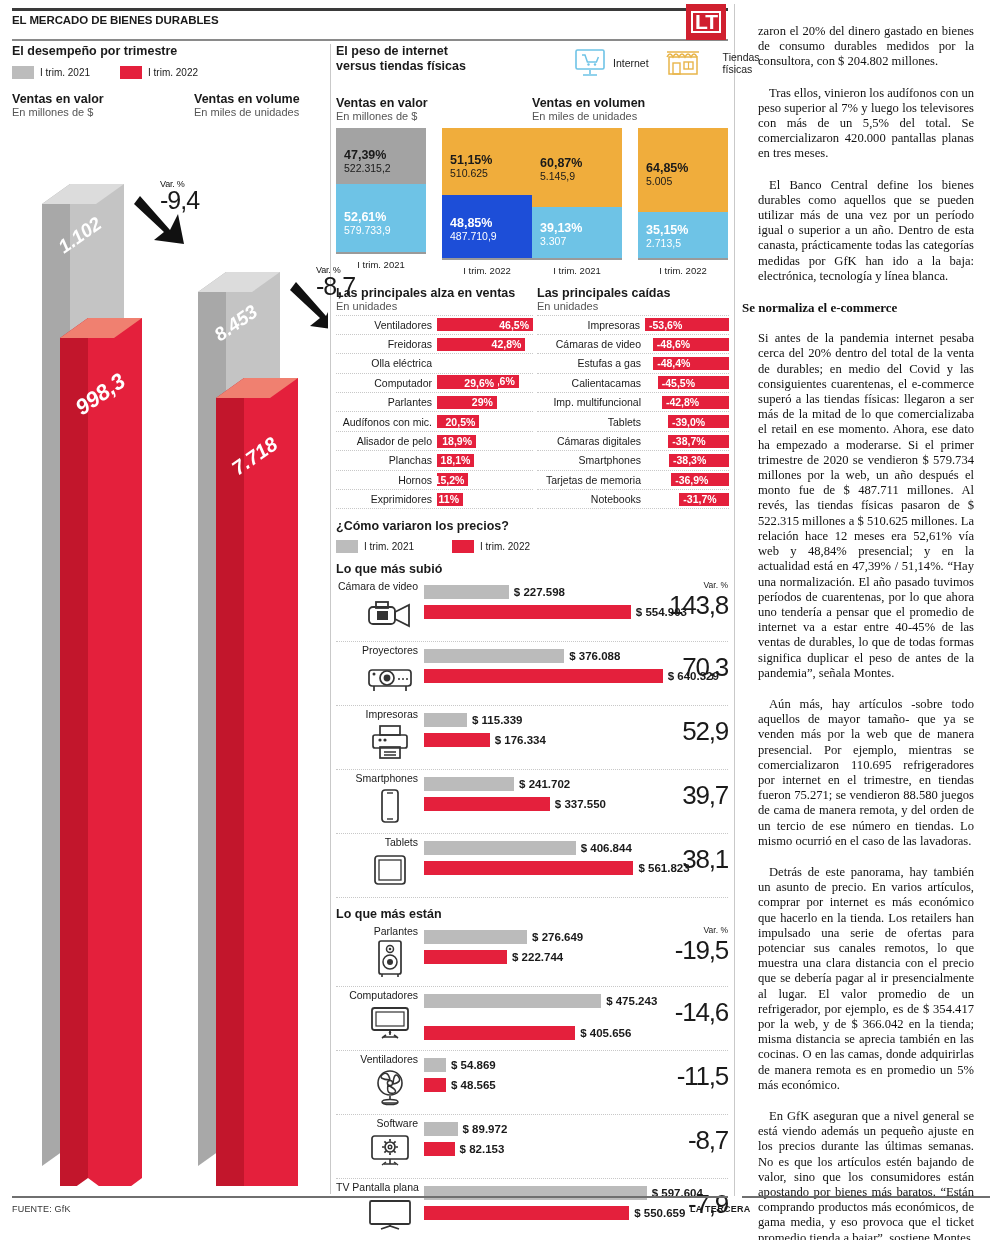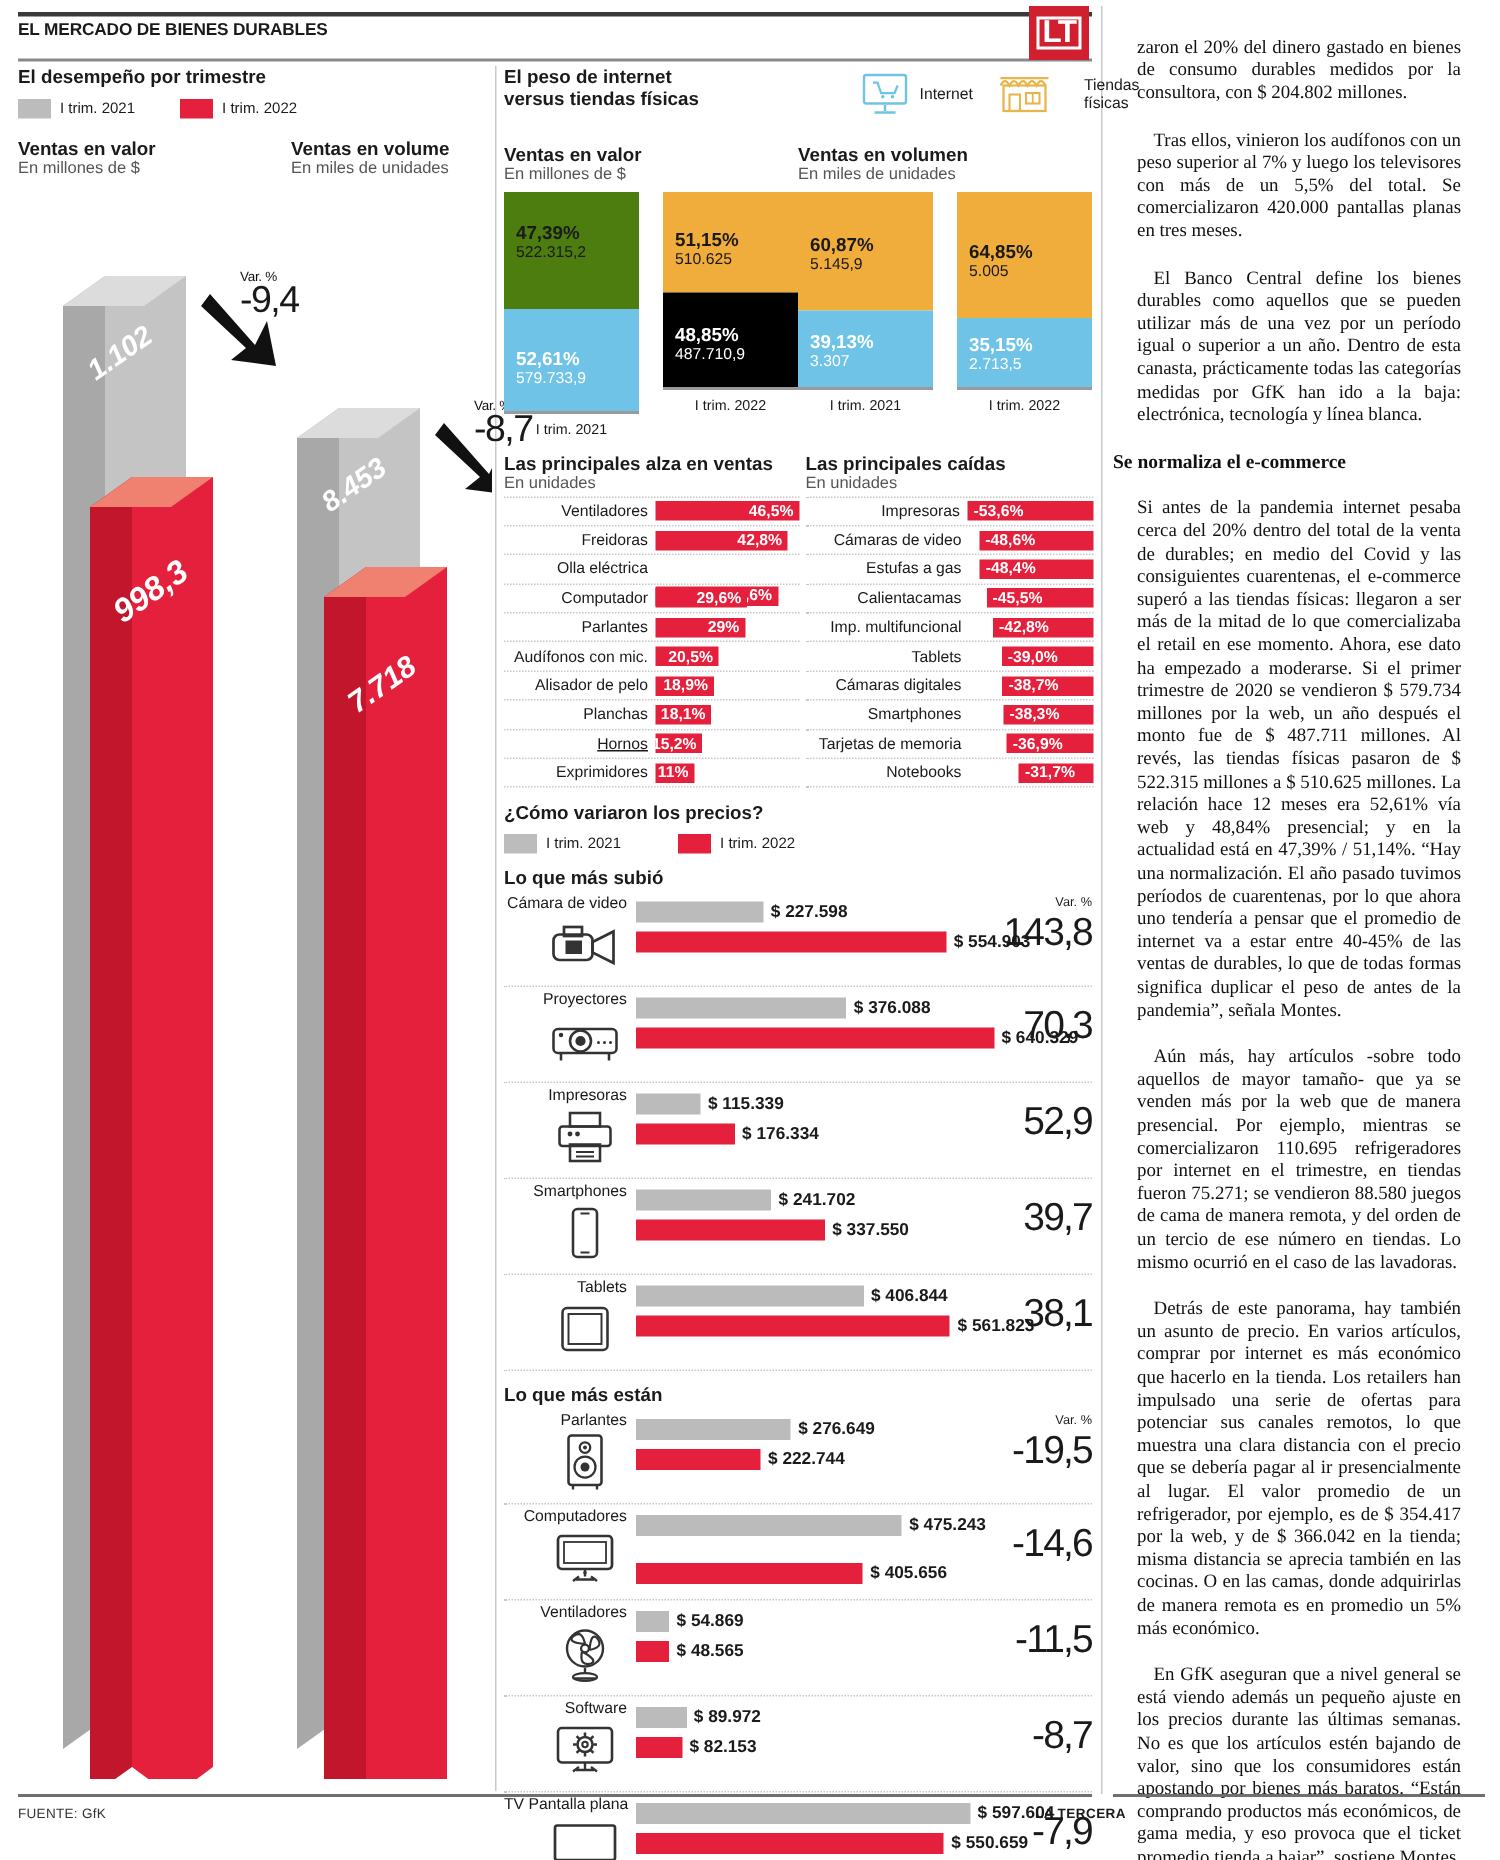--- a/index.html
+++ b/index.html
@@ -187,37 +187,37 @@
       </div>
     </div>
 
     <div style="display:flex;gap:0;margin-top:22px;">
 
       <div style="width:196px;">
         <div class="sub-title">Ventas en valor</div>
         <div class="sub-note">En millones de $</div>
         <div style="display:flex;gap:16px;margin-top:6px;">
           <div class="stk-col">
-            <div class="stk-seg" style="height:78px;background:#4d7c0f;padding:20px 0 0 8px;box-sizing:border-box;">
+            <div class="stk-seg" style="height:56px;background:#a3a3a3;padding:20px 0 0 8px;box-sizing:border-box;">
               <div class="stk-pct">47,39%</div>
               <div class="stk-val">522.315,2</div>
             </div>
             <div class="stk-seg" style="height:68px;background:#6EC3E6;padding:26px 0 0 8px;box-sizing:border-box;">
               <div class="stk-pct" style="color:#fff;">52,61%</div>
               <div class="stk-val" style="color:#fff;">579.733,9</div>
             </div>
             <div style="height:1.5px;background:#9a9a9a;"></div>
             <div class="stk-x">I trim. 2021</div>
           </div>
           <div class="stk-col">
             <div class="stk-seg" style="height:67px;background:#F0AD3C;padding:25px 0 0 8px;box-sizing:border-box;">
               <div class="stk-pct">51,15%</div>
               <div class="stk-val">510.625</div>
             </div>
-            <div class="stk-seg" style="height:63px;background:#000000;padding:21px 0 0 8px;box-sizing:border-box;">
+            <div class="stk-seg" style="height:63px;background:#1d4ed8;padding:21px 0 0 8px;box-sizing:border-box;">
               <div class="stk-pct" style="color:#fff;">48,85%</div>
               <div class="stk-val" style="color:#fff;">487.710,9</div>
             </div>
             <div style="height:1.5px;background:#9a9a9a;"></div>
             <div class="stk-x">I trim. 2022</div>
           </div>
         </div>
       </div>
 
       <div style="width:196px;">
@@ -315,21 +315,21 @@
             </div>
             <div class="rowline">
               <div class="rowlbl" style="width: 96px;">Planchas</div>
               <div style="flex: 1 1 0%; display: flex; justify-content: flex-start;">
                 <div class="rowbar" style="width: 37.3677px;">
                   <span style="right: 4px;">18,1%</span>
                 </div>
               </div>
             </div>
             <div class="rowline">
-              <div class="rowlbl" style="width: 96px; text-decoration: underline;">Hornos</div>
+              <div class="rowlbl" style="width: 96px;">Hornos</div>
               <div style="flex: 1 1 0%; display: flex; justify-content: flex-start;">
                 <div class="rowbar" style="width: 31.3806px;">
                   <span style="right: 4px;">15,2%</span>
                 </div>
               </div>
             </div>
             <div class="rowline">
               <div class="rowlbl" style="width: 96px;">Exprimidores</div>
               <div style="flex: 1 1 0%; display: flex; justify-content: flex-start;">
                 <div class="rowbar" style="width: 26px;">

